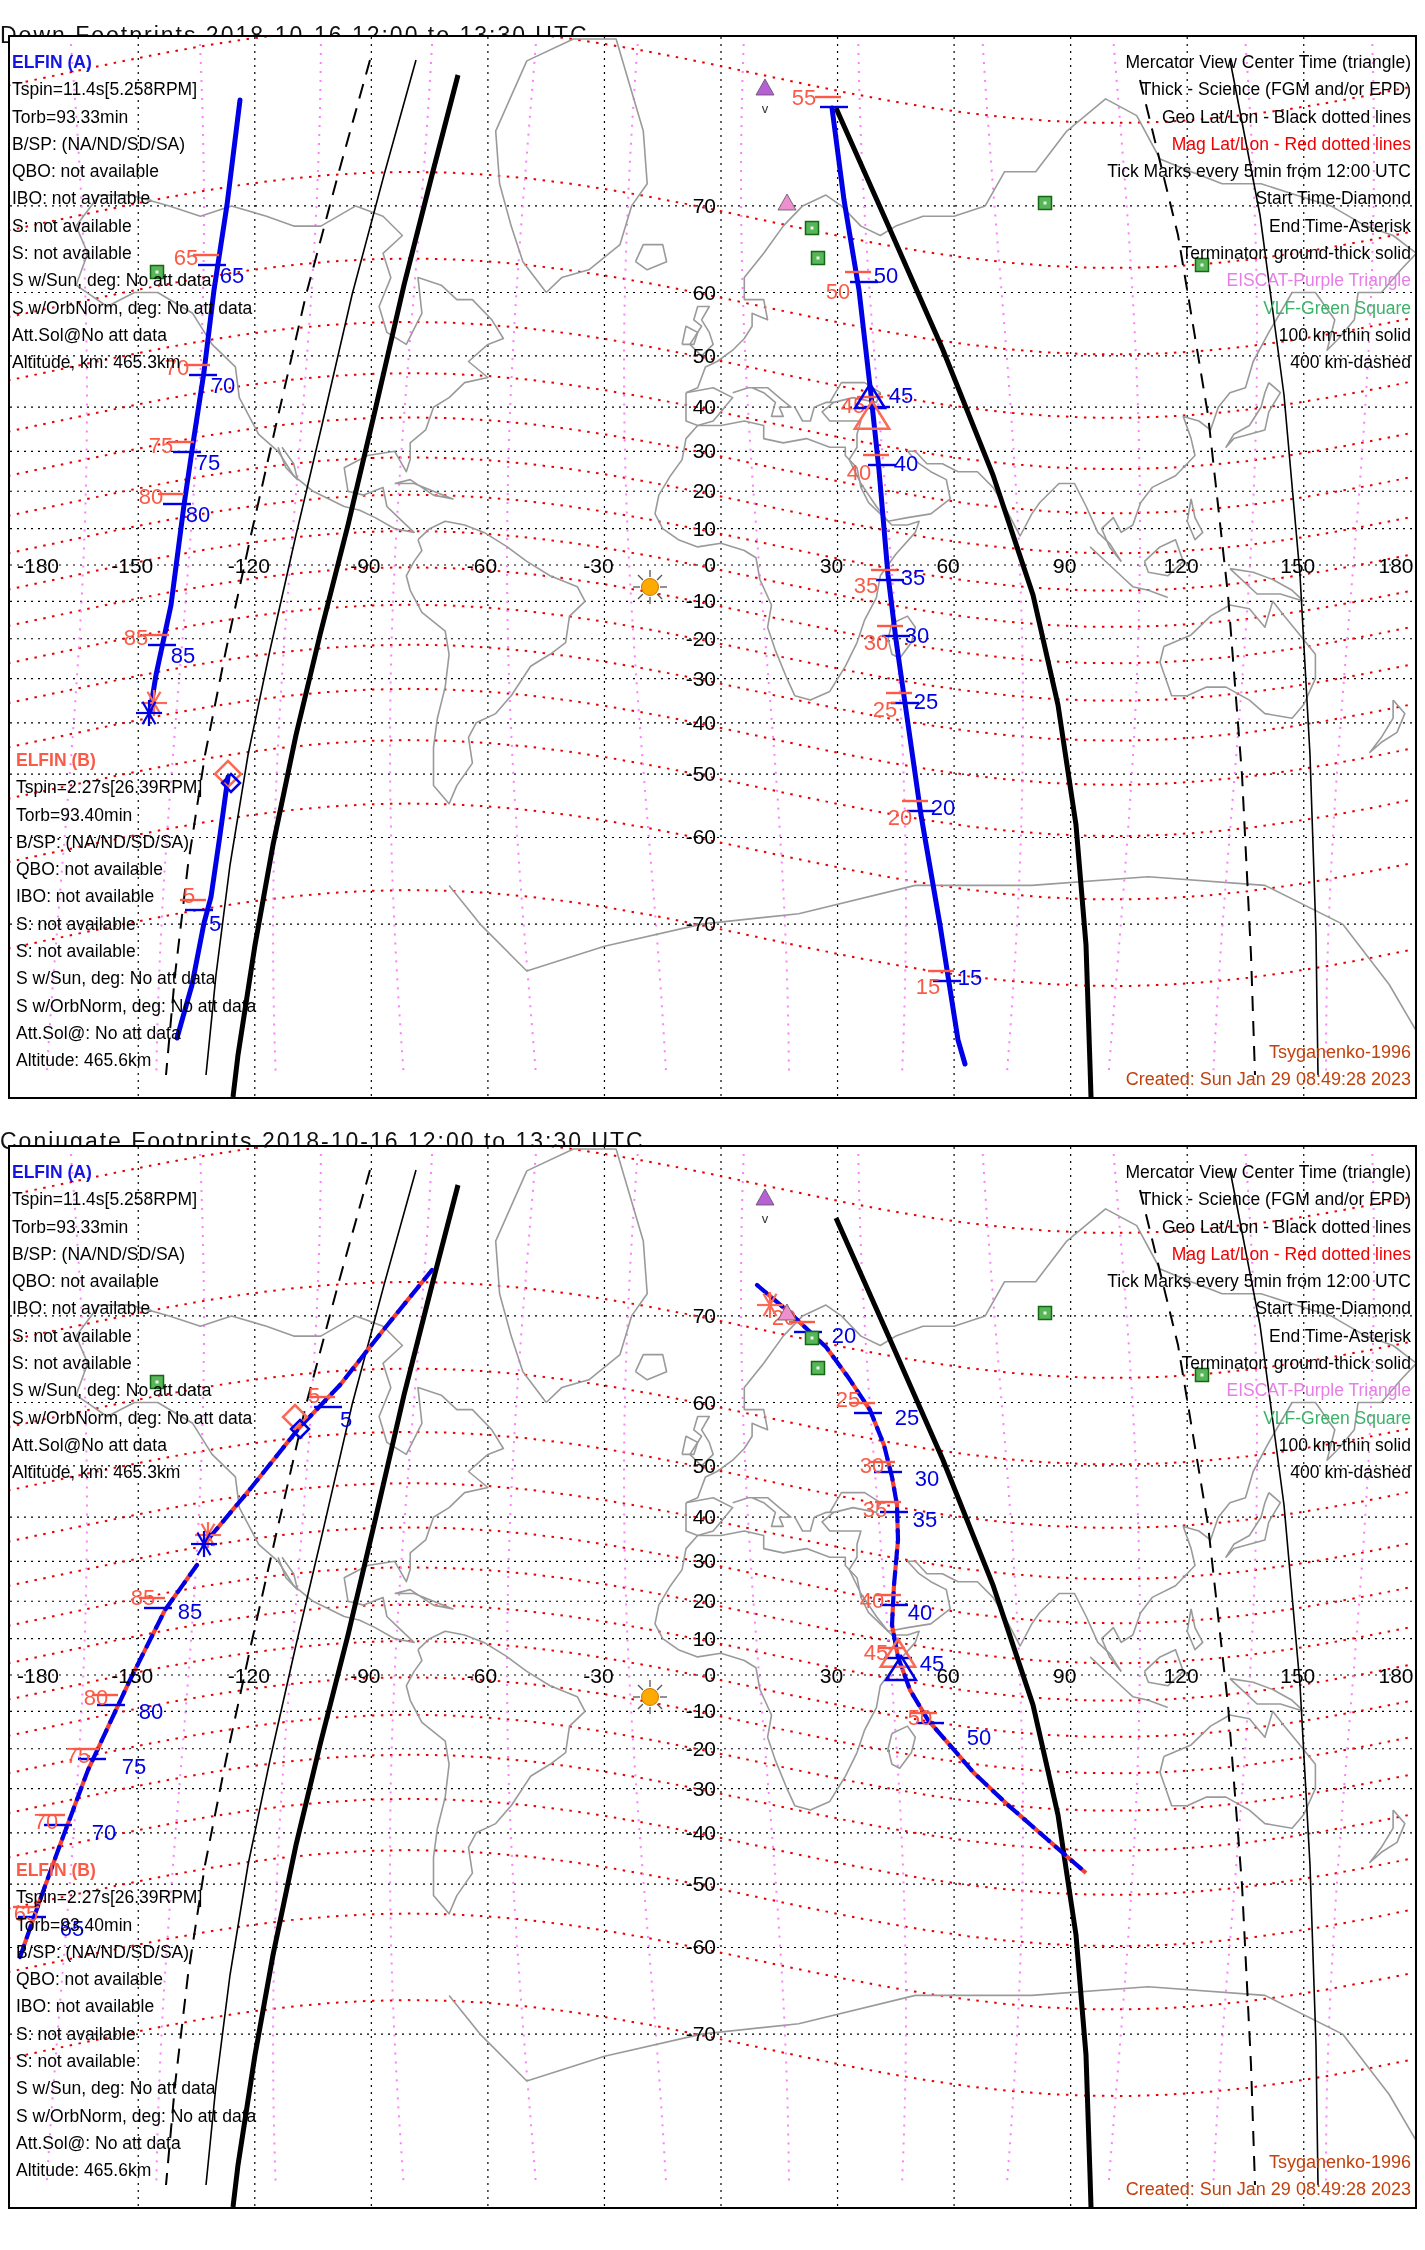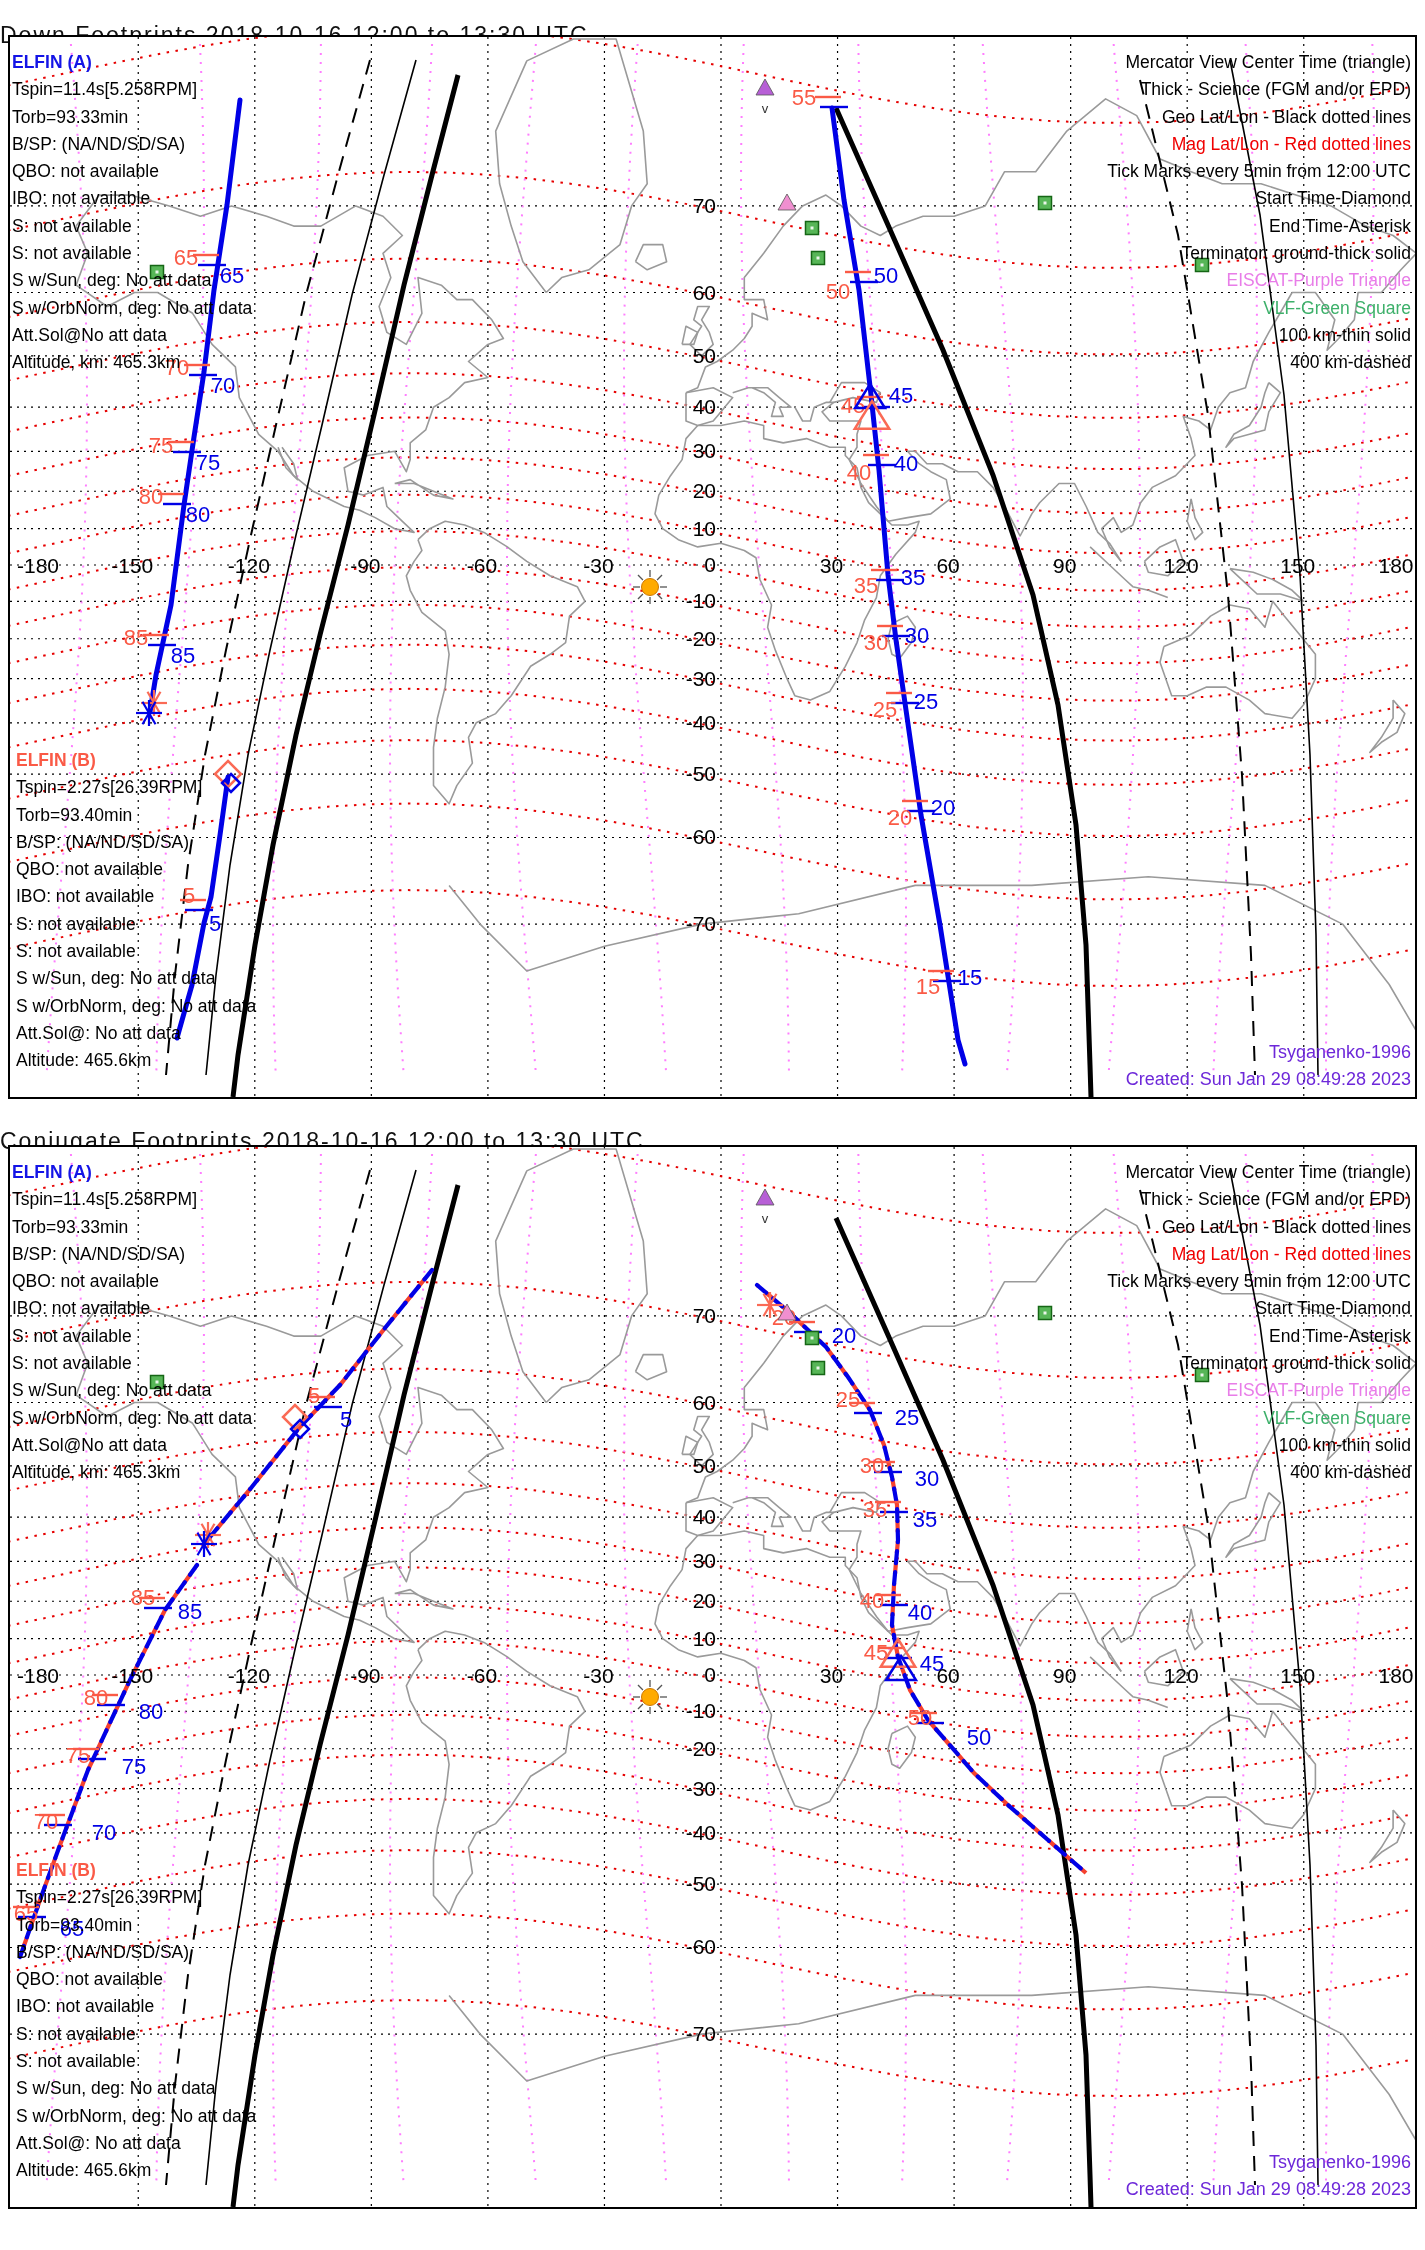--- a/index.html
+++ b/index.html
@@ -5,21 +5,21 @@
   html,body{margin:0;padding:0;background:#fff;}
   body{width:1425px;height:2250px;position:relative;font-family:"Liberation Sans",sans-serif;}
   .title{position:absolute;left:0;width:1425px;text-align:left;font-size:23px;letter-spacing:2px;color:#111;margin-top:16px;}
   .panel{position:absolute;left:8px;width:1409px;height:1064px;}
   .panel svg{position:absolute;left:0;top:0;}
   .leg{position:absolute;font-size:17.5px;line-height:27.3px;white-space:pre;color:#000;}
   .leg .hdr{font-weight:bold;}
   .leg-a{left:4px;top:14px;}
   .leg-b{left:8px;top:712px;}
   .leg-r{right:6px;top:14px;text-align:right;}
-  .credits{position:absolute;right:6px;top:1004px;text-align:right;font-size:18px;line-height:27px;color:#6d28d9;}
+  .credits{position:absolute;right:6px;top:1004px;text-align:right;font-size:18px;line-height:27px;color:#c2410c;}
   
   .geo{stroke:#000;stroke-width:1.2;stroke-dasharray:2,5;fill:none;}
   .mag{stroke:#e60000;stroke-width:2;stroke-dasharray:2.5,6.5;fill:none;}
   .mlon{stroke:#ff7dff;stroke-width:2;stroke-dasharray:2,7;fill:none;}
   .coast{stroke:#9a9a9a;stroke-width:1.6;fill:none;stroke-linejoin:round;}
   .tthick{stroke:#000;stroke-width:5;fill:none;}
   .tthin{stroke:#000;stroke-width:1.6;fill:none;}
   .tdash{stroke:#000;stroke-width:2;stroke-dasharray:15,10;fill:none;}
   .trk{stroke:#0000e6;stroke-width:5;fill:none;stroke-linecap:round;}
   .trk.dsh{stroke-width:4.2;stroke-dasharray:12,9;}

